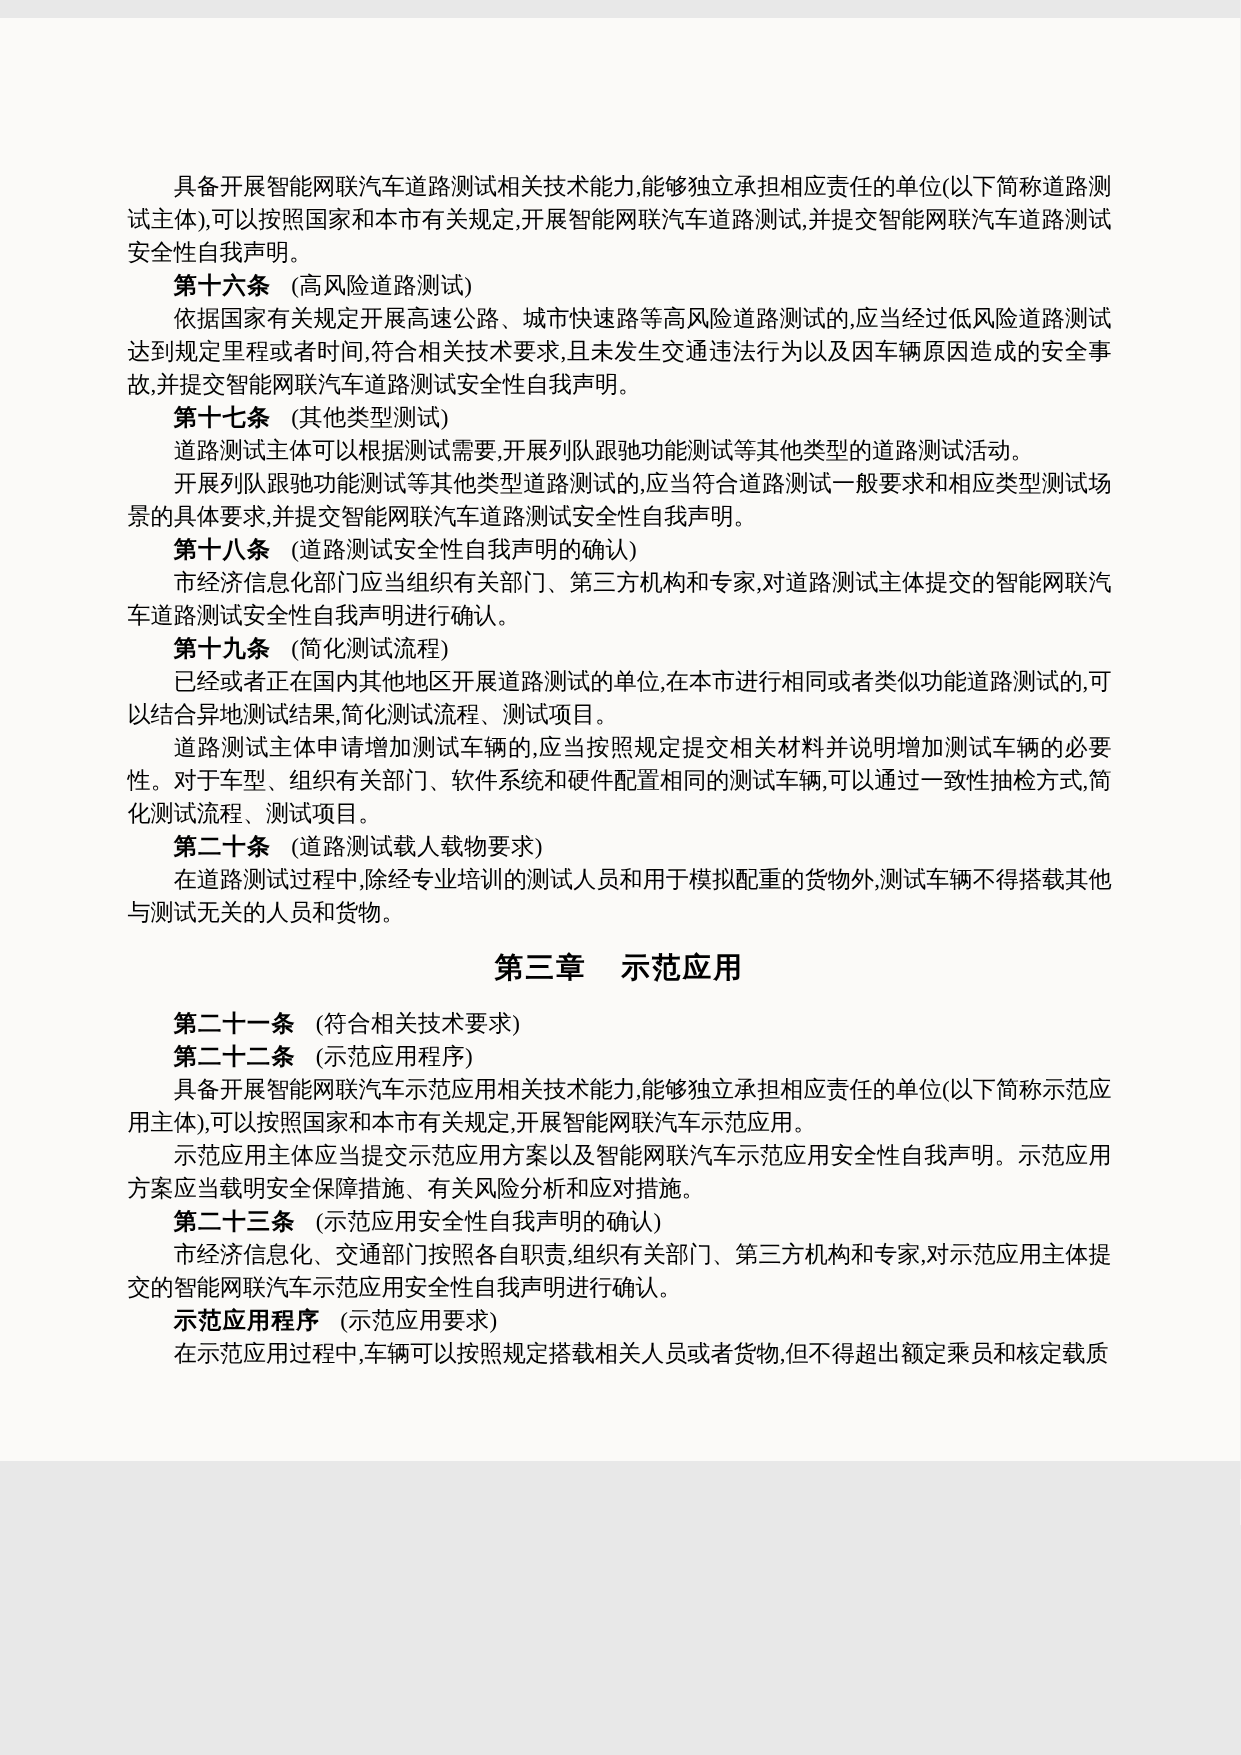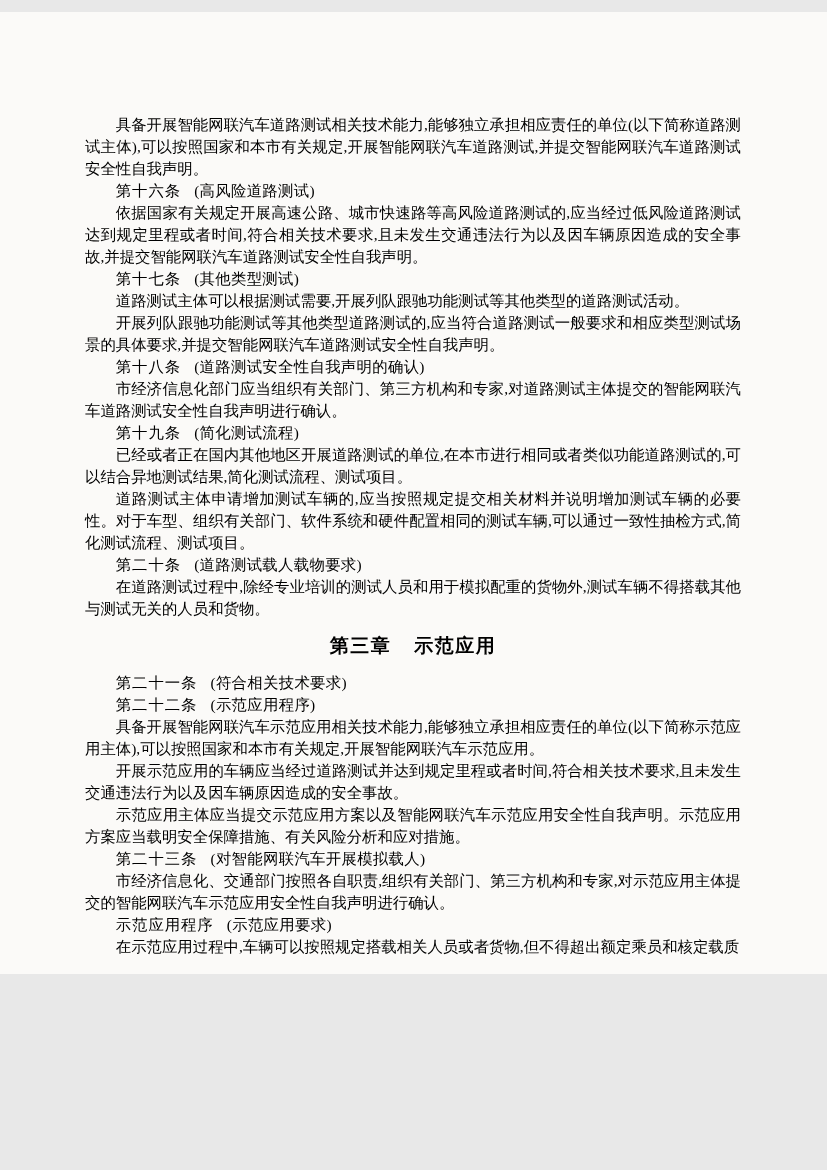--- a/index.html
+++ b/index.html
@@ -29,21 +29,21 @@
   .doc-body p {
     margin: 0;
   }
   .para {
     text-indent: 2em;
   }
   .article {
     text-indent: 2em;
   }
   .art-num {
-    font-weight: normal;
+    font-weight: bold;
     margin-right: 0.85em;
     letter-spacing: 0.06em;
   }
   .art-title {
     letter-spacing: 0.02em;
   }
   .chapter {
     margin: 11px 0 11px 0;
     text-align: center;
     text-indent: 0;
@@ -94,23 +94,22 @@
       <p class="para">市经济信息化部门应当组织有关部门、第三方机构和专家,对道路测试主体提交的智能网联汽车道路测试安全性自我声明进行确认。</p>
       <p class="article"><span class="art-num">第十九条</span><span class="art-title">(简化测试流程)</span></p>
       <p class="para">已经或者正在国内其他地区开展道路测试的单位,在本市进行相同或者类似功能道路测试的,可以结合异地测试结果,简化测试流程、测试项目。</p>
       <p class="para">道路测试主体申请增加测试车辆的,应当按照规定提交相关材料并说明增加测试车辆的必要性。对于车型、组织有关部门、软件系统和硬件配置相同的测试车辆,可以通过一致性抽检方式,简化测试流程、测试项目。</p>
       <p class="article"><span class="art-num">第二十条</span><span class="art-title">(道路测试载人载物要求)</span></p>
       <p class="para">在道路测试过程中,除经专业培训的测试人员和用于模拟配重的货物外,测试车辆不得搭载其他与测试无关的人员和货物。</p>
       <h2 class="chapter"><span class="chapter-num">第三章</span><span class="chapter-title">示范应用</span></h2>
       <p class="article"><span class="art-num">第二十一条</span><span class="art-title">(符合相关技术要求)</span></p>
       <p class="article"><span class="art-num">第二十二条</span><span class="art-title">(示范应用程序)</span></p>
       <p class="para">具备开展智能网联汽车示范应用相关技术能力,能够独立承担相应责任的单位(以下简称示范应用主体),可以按照国家和本市有关规定,开展智能网联汽车示范应用。</p>
-      <p class="para">开展示范应用的车辆应当经过道路测试并达到规定里程或者时间,符合相关技术要求,且未发生交通违法行为以及因车辆原因造成的安全事故。</p>
       <p class="para">示范应用主体应当提交示范应用方案以及智能网联汽车示范应用安全性自我声明。示范应用方案应当载明安全保障措施、有关风险分析和应对措施。</p>
-      <p class="article"><span class="art-num">第二十三条</span><span class="art-title">(对智能网联汽车开展模拟载人)</span></p>
+      <p class="article"><span class="art-num">第二十三条</span><span class="art-title">(示范应用安全性自我声明的确认)</span></p>
       <p class="para">市经济信息化、交通部门按照各自职责,组织有关部门、第三方机构和专家,对示范应用主体提交的智能网联汽车示范应用安全性自我声明进行确认。</p>
       <p class="article"><span class="art-num">示范应用程序</span><span class="art-title">(示范应用要求)</span></p>
       <p class="para">在示范应用过程中,车辆可以按照规定搭载相关人员或者货物,但不得超出额定乘员和核定载质</p>
     </div>
 
   <div class="footer">
     <span class="footer-issue">(2022 年第 3 期)</span>
     <span class="footer-pageno">— 9 —</span>
   </div>
 

